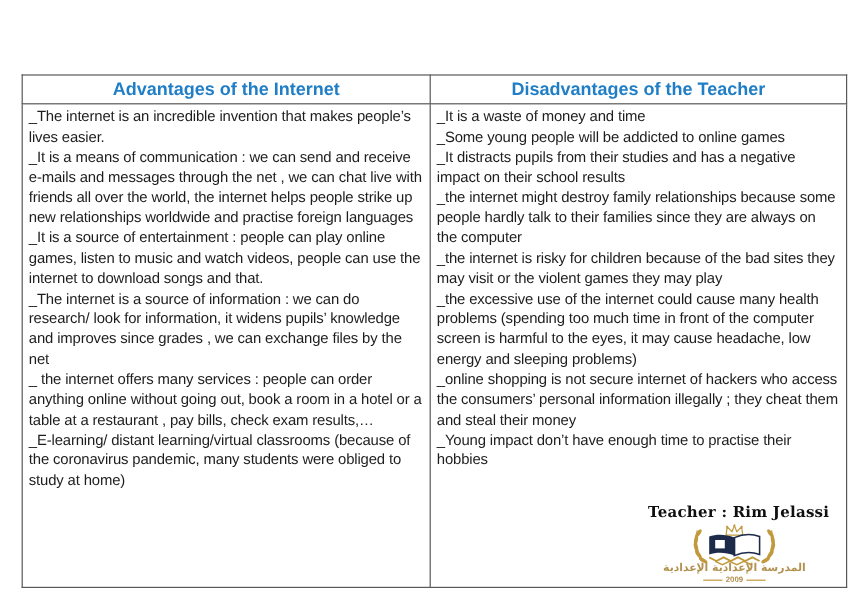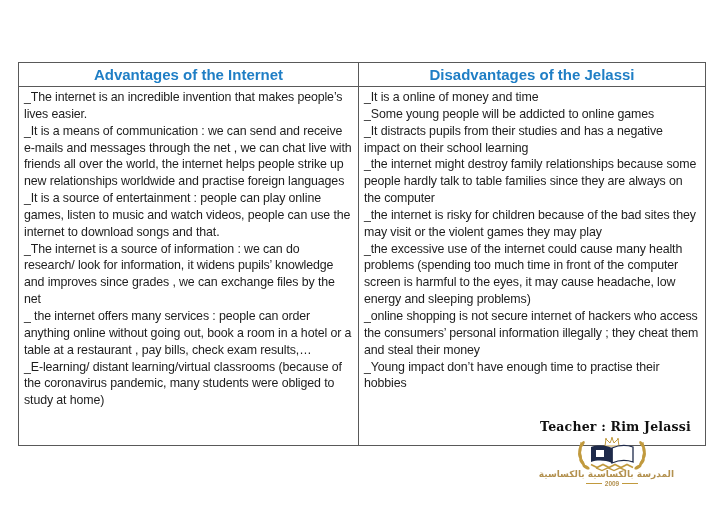--- a/index.html
+++ b/index.html
@@ -5,21 +5,21 @@
 <style>
   html,body{margin:0;padding:0}
   body{
     width:720px;height:509px;position:relative;overflow:hidden;
     background:#ffffff;
     font-family:"Liberation Sans", sans-serif;
     --header-blue:#1f7ec5;--border-gray:#595959;--logo-navy:#1e2a4a;
     --logo-gold:#c19a3e;--arabic-gold:#b3914f;--body-text:#1d1d1d;
   }
   .doc-table{
-    position:absolute;left:18px;top:62px;width:687px;height:384px;
+    position:absolute;left:18px;top:62px;width:687px;height:428px;
     border-collapse:collapse;table-layout:fixed;
   }
   .doc-table th,.doc-table td{border:1px solid var(--border-gray)}
   .doc-table th{
     height:20px;padding:1px 0 2px;
     font-size:15px;font-weight:bold;text-align:center;
     color:var(--header-blue);
   }
   .doc-table td{
     vertical-align:top;padding:2px 6px 2px 5px;
@@ -55,40 +55,40 @@
 <body style="--header-blue: #1f7ec5; --border-gray: #595959; --logo-navy: #1e2a4a; --logo-gold: #c19a3e; --arabic-gold: #b3914f; --body-text: #1d1d1d;">
 
 <table class="doc-table">
   <colgroup>
       <col style="width:340px">
       <col style="width:347px">
     </colgroup>
   <thead>
     <tr>
       <th>Advantages of the Internet</th>
-      <th>Disadvantages of the Jelassi</th>
+      <th>Disadvantages of the Teacher</th>
     </tr>
   </thead>
   <tbody>
     <tr>
       <td>
 
       <p class="item">_The internet is an incredible invention that makes people’s lives easier.</p>
           <p class="item">_It is a means of communication : we can send and receive e-mails and messages through the net , we can chat live with friends all over the world, the internet helps people strike up new relationships worldwide and practise foreign languages</p>
           <p class="item">_It is a source of entertainment : people can play online games, listen to music and watch videos, people can use the internet to download songs and that.</p>
           <p class="item">_The internet is a source of information : we can do research/ look for information, it widens pupils’ knowledge and improves since grades , we can exchange files by the net</p>
           <p class="item">_ the internet offers many services : people can order anything online without going out, book a room in a hotel or a table at a restaurant , pay bills, check exam results,…</p>
           <p class="item">_E-learning/ distant learning/virtual classrooms  (because of the coronavirus pandemic, many students were obliged to study at home)</p>
         </td>
       <td>
 
-      <p class="item">_It is a online of money and time</p>
+      <p class="item">_It is a waste of money and time</p>
           <p class="item">_Some young people will be addicted to online games</p>
-          <p class="item">_It distracts pupils from their studies and has a negative impact on their school learning</p>
-          <p class="item">_the internet might destroy family relationships because some people hardly talk to table families since they are always on the computer</p>
+          <p class="item">_It distracts pupils from their studies and has a negative impact on their school results</p>
+          <p class="item">_the internet might destroy family relationships because some people hardly talk to their families since they are always on the computer</p>
           <p class="item">_the internet is risky for children because of the bad sites they may visit or the violent games they may play</p>
           <p class="item">_the excessive use of the internet could cause many health problems (spending too much time in front of the computer screen is harmful to the eyes, it may cause headache, low energy and sleeping problems)</p>
           <p class="item">_online shopping is not secure internet of hackers who access the consumers’ personal information illegally ; they cheat them and steal their money</p>
           <p class="item">_Young impact don’t have enough time to practise their hobbies</p>
         </td>
     </tr>
   </tbody>
 </table>
 
 <div class="signature">Teacher : Rim Jelassi</div>
@@ -124,15 +124,15 @@
       <rect x="46" y="14" width="8" height="7" fill="#ffffff"></rect>
       <path d="M62 12 C69 9 77 9 83 11 L83 26 C77 24 69 24 62 27 Z" fill="#ffffff" class="navy-stroke" stroke-width="1.3"></path>
       <line x1="62" y1="12" x2="62" y2="27" class="navy-stroke" stroke-width="1.3"></line>
     </g>
 
     <g fill="none" stroke-linejoin="miter">
       <polyline points="41,28.5 47,31.5 53,28.5 59,31.5 65,28.5 71,31.5 77,28.5 83,31.5" class="gold-stroke" stroke-width="1.6"></polyline>
       <polyline points="46,31.8 52,34.6 58,31.8 64,34.6 70,31.8 76,34.6" class="gold-stroke" stroke-width="1.3"></polyline>
     </g>
   </svg>
-  <div class="arabic">المدرسة بالكساسية بالكساسية</div>
+  <div class="arabic">المدرسة الإعدادية الإعدادية</div>
   <div class="year-line">2009</div>
 </div>
 
 </body></html>

